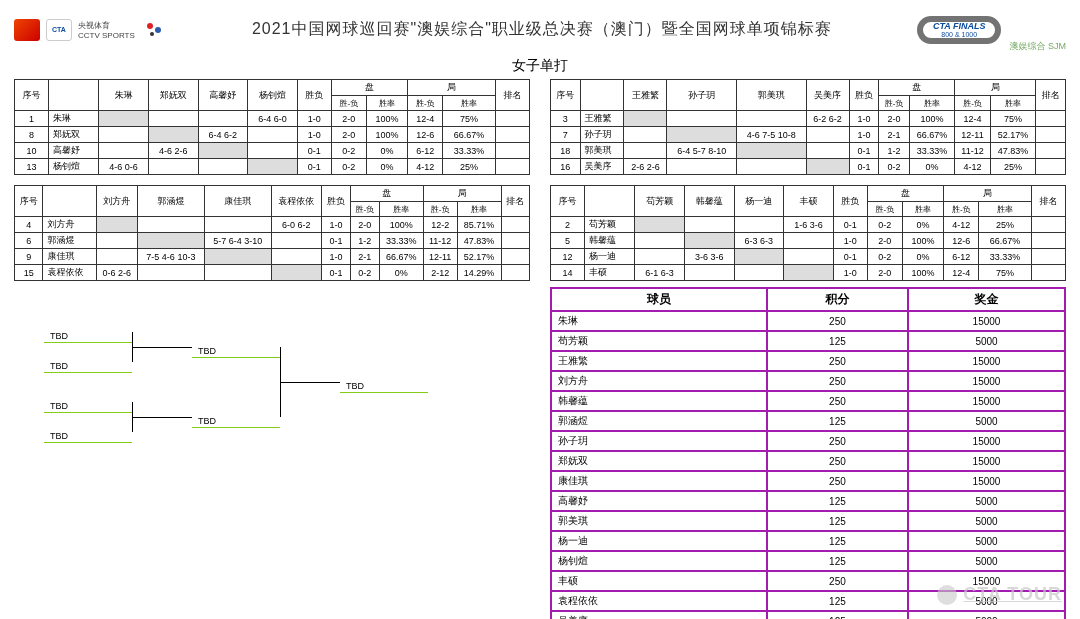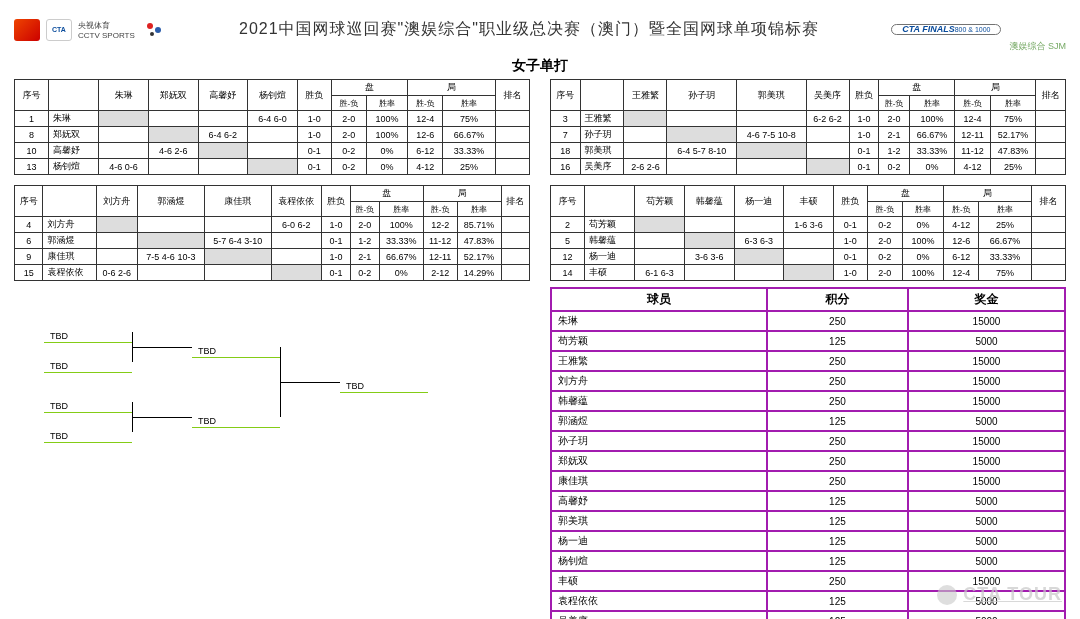--- a/index.html
+++ b/index.html
@@ -5,23 +5,23 @@
   * { box-sizing: border-box; margin: 0; padding: 0; }
   body { font-family: "Microsoft YaHei", Arial, sans-serif; background: #fff; width: 1080px; height: 619px; position: relative; font-size: 10px; }
   .header { display: flex; align-items: center; padding: 6px 14px 2px; }
   .logos-left { display: flex; gap: 6px; align-items: center; }
   .logo-box { width: 26px; height: 22px; border-radius: 3px; display:flex; align-items:center; justify-content:center; color:#fff; font-size:7px; font-weight:bold;}
   .logo-red { background: linear-gradient(135deg,#e40,#c00); }
   .logo-cta { background:#fff; border:1px solid #ccc; color:#0a4c9c; }
   .logo-cctv { color:#444; font-size:8px; }
   .title { flex:1; text-align:center; font-size:16px; color:#333; letter-spacing:1px; }
   .logos-right { display:flex; gap:8px; align-items:center; }
-  .cta-finals { border:1px solid #737373; border-radius:14px; padding:0 10px; font-size:9px; color:#0a4c9c; display:flex; align-items:center; line-height:1; }
+  .cta-finals { border:6px solid #737373; border-radius:14px; padding:0 10px; font-size:9px; color:#0a4c9c; display:flex; flex-direction:column; align-items:center; line-height:1; }
   .sjm { font-size:9px; color:#7a6;margin-top:34px; }
-  .subtitle { text-align:center; font-size:14px; font-weight:bold; margin:2px 0 4px; }
+  .subtitle { text-align:center; font-size:14px; font-weight:normal; margin:2px 0 4px; }
   .groups { display:flex; justify-content:space-between; padding:0 14px; gap:20px; }
   .groups-col { display:flex; flex-direction:column; gap:10px; flex:1; }
   table.grp { border-collapse:collapse; width:100%; font-size:9px; }
   table.grp th, table.grp td { border:1px solid #333; text-align:center; height:15px; padding:1px 2px; white-space:nowrap;}
   table.grp th { font-weight:normal; background:#fff;}
   .gname-cell { background:#3d8ef0; color:#fff; font-weight:bold; font-size:11px;}
   .sub-head td { font-size:8px; }
   .lower { display:flex; padding:6px 14px 0; gap:20px; align-items:flex-start;}
   .bracket { flex:1; padding-top:24px; position:relative;}
   .br-labels { display:flex; justify-content:space-around; font-size:14px; font-weight:bold; margin-bottom:6px;}

